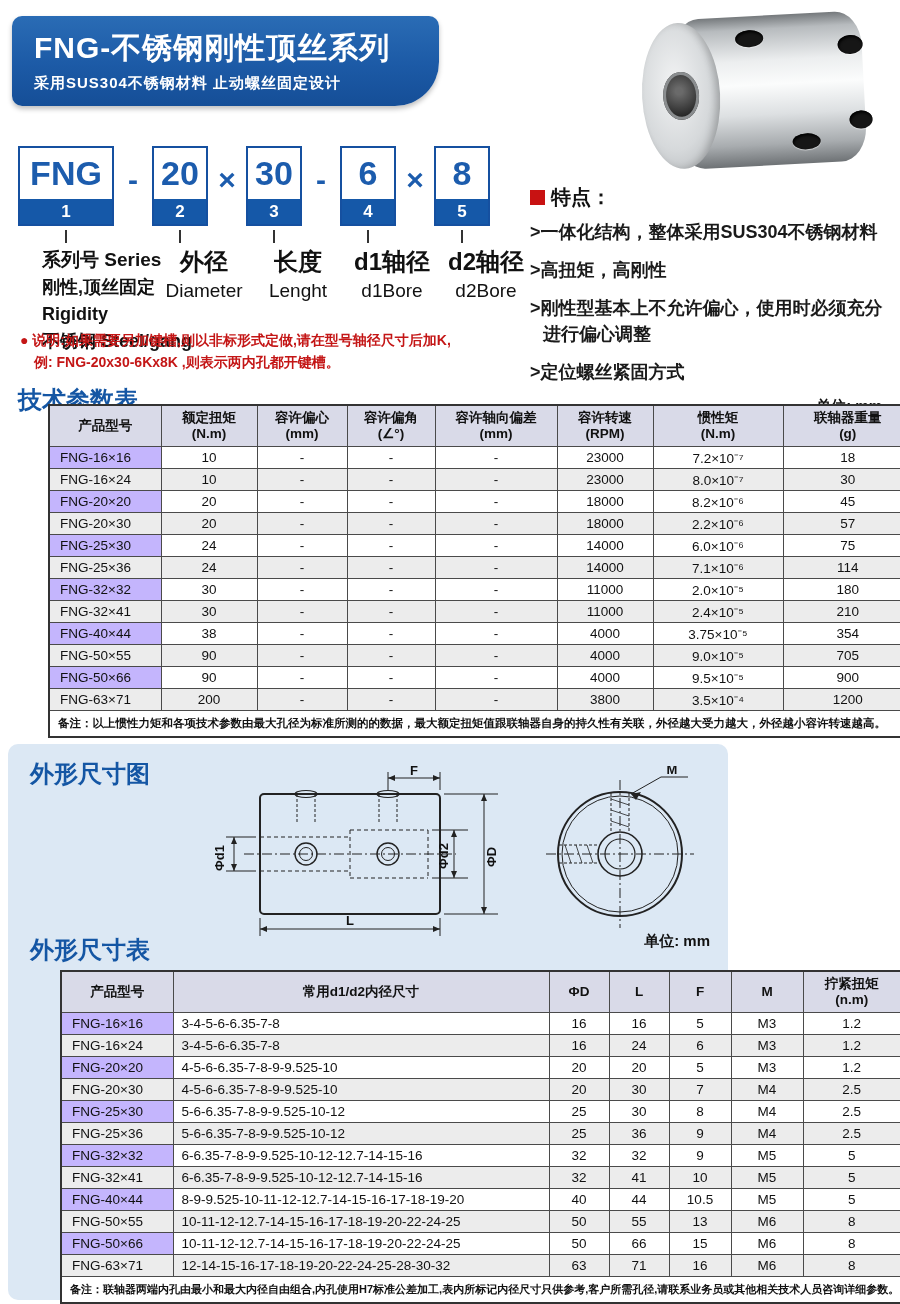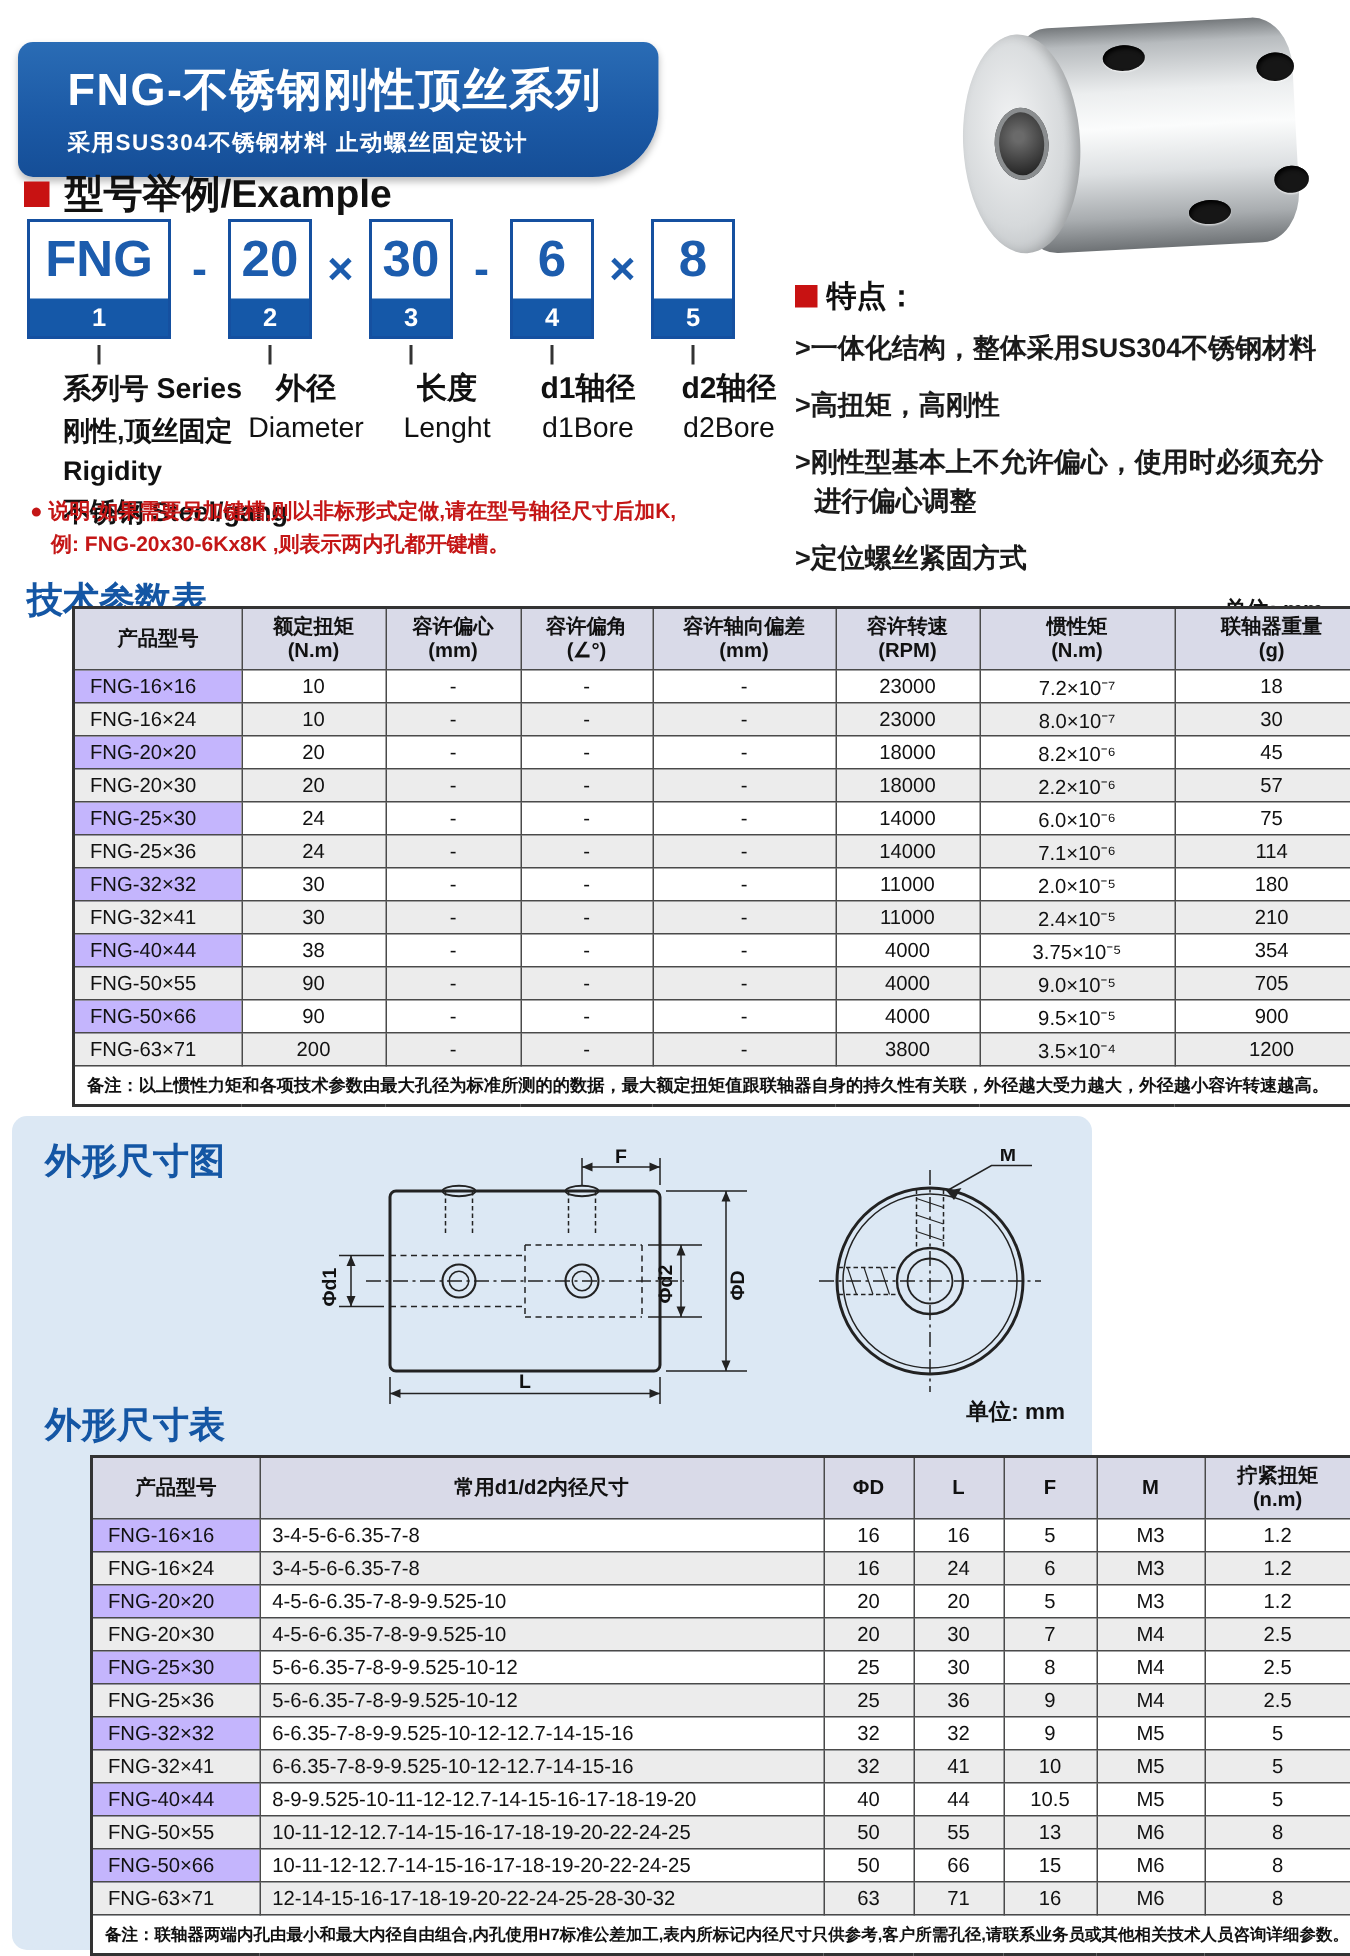--- a/index.html
+++ b/index.html
@@ -1,22 +1,22 @@
 <!DOCTYPE html>
 <html><head>
 <meta charset="utf-8">
 <style>
   * { box-sizing: border-box; }
   body { margin: 0; background: #ffffff; font-family: "Liberation Sans", sans-serif; }
   #page { position: relative; width: 900px; height: 1304px; background: #fff; overflow: hidden; }
 
   
-  .banner { position: absolute; left: 12px; top: 28px; width: 427px; height: 90px;
+  .banner { position: absolute; left: 12px; top: 16px; width: 427px; height: 90px;
     background: linear-gradient(180deg, #2a6cb5 0%, #1c5aa6 55%, #154e97 100%);
-    border-radius: 10px 10px 44px 10px; padding: 12px 22px 0 33px;
+    border-radius: 10px 10px 44px 10px; padding: 12px 22px 0 22px;
     box-shadow: 0 3px 5px rgba(0,0,0,.25); }
   .banner-title { color: #fff; font-size: 30px; font-weight: bold; letter-spacing: 1px; }
   .banner-sub { color: #fff; font-size: 15px; font-weight: bold; margin-top: 5px; letter-spacing: 1px; }
 
   
   .photo { position: absolute; left: 618px; top: 6px; width: 266px; height: 172px; }
   .cyl { position: absolute; left: 24px; top: 10px; width: 226px; height: 152px; transform: rotate(-3deg); }
   .cyl-body { position: absolute; left: 34px; top: 0; width: 188px; height: 150px;
     border-radius: 26px / 34px;
     background: linear-gradient(180deg,#75797c 0%,#b7bbbe 9%,#eceeef 30%,#fbfcfc 46%,#dde0e2 66%,#a8acaf 86%,#6e7275 100%); }
@@ -42,21 +42,21 @@
   .model { position: absolute; left: 18px; top: 146px; width: 490px; height: 190px; }
   .mbox { position: absolute; top: 0; border: 2px solid #1550a0; background: #fff; height: 80px; }
   .mbox-val { height: 51px; display: flex; align-items: center; justify-content: center;
     color: #1c5cad; font-size: 34px; font-weight: bold; }
   .mbox-num { height: 25px; background: #1558a8; color: #fff; font-size: 17px; font-weight: bold;
     display: flex; align-items: center; justify-content: center; }
   .msep { position: absolute; top: 8px; height: 51px; display: flex; align-items: center; justify-content: center;
     color: #1c5cad; font-size: 30px; font-weight: bold; }
   .tick { position: absolute; top: 84px; width: 2px; height: 13px; background: #333; }
   .mlabel { position: absolute; top: 100px; text-align: center; color: #111; margin-left: 24px; }
-  .mlabel .ml1 { font-size: 20px; font-weight: bold; line-height: 1.35; }
+  .mlabel .ml1 { font-size: 24px; font-weight: bold; line-height: 1.35; }
   .mlabel .ml2 { font-size: 19px; line-height: 1.35; }
   .mlabel-first { text-align: left; }
   .mlabel-first .ml1 { font-size: 19px; font-weight: bold; line-height: 1.45; }
   .mlabel-first .ml2, .mlabel-first .ml3 { font-size: 18px; font-weight: bold; line-height: 1.5; }
 
   
   .red-note { position: absolute; left: 20px; top: 330px; color: #c41616; font-size: 14px; font-weight: bold; line-height: 1.55; }
   .red-note .ind { padding-left: 14px; }
 
   
@@ -114,24 +114,20 @@
       <div class="cyl-body"></div>
       <div class="cyl-face"></div>
       <div class="cyl-bore"></div>
       <div class="hole h1"></div>
       <div class="hole h2s"></div>
       <div class="hole h3"></div>
       <div class="hole h4"></div>
     </div>
   </div>
 
-  <div class="sec-title">
-    <span class="red-sq"></span>
-    <span>型号举例/Example</span>
-  </div>
 
   <div class="model">
     <div class="mbox" style="left:0;width:96px">
       <div class="mbox-val">FNG</div>
       <div class="mbox-num">1</div>
     </div>
     <div class="msep" style="left:100px;width:30px">-</div>
     <div class="mbox" style="left:134px;width:56px">
       <div class="mbox-val">20</div>
       <div class="mbox-num">2</div>

